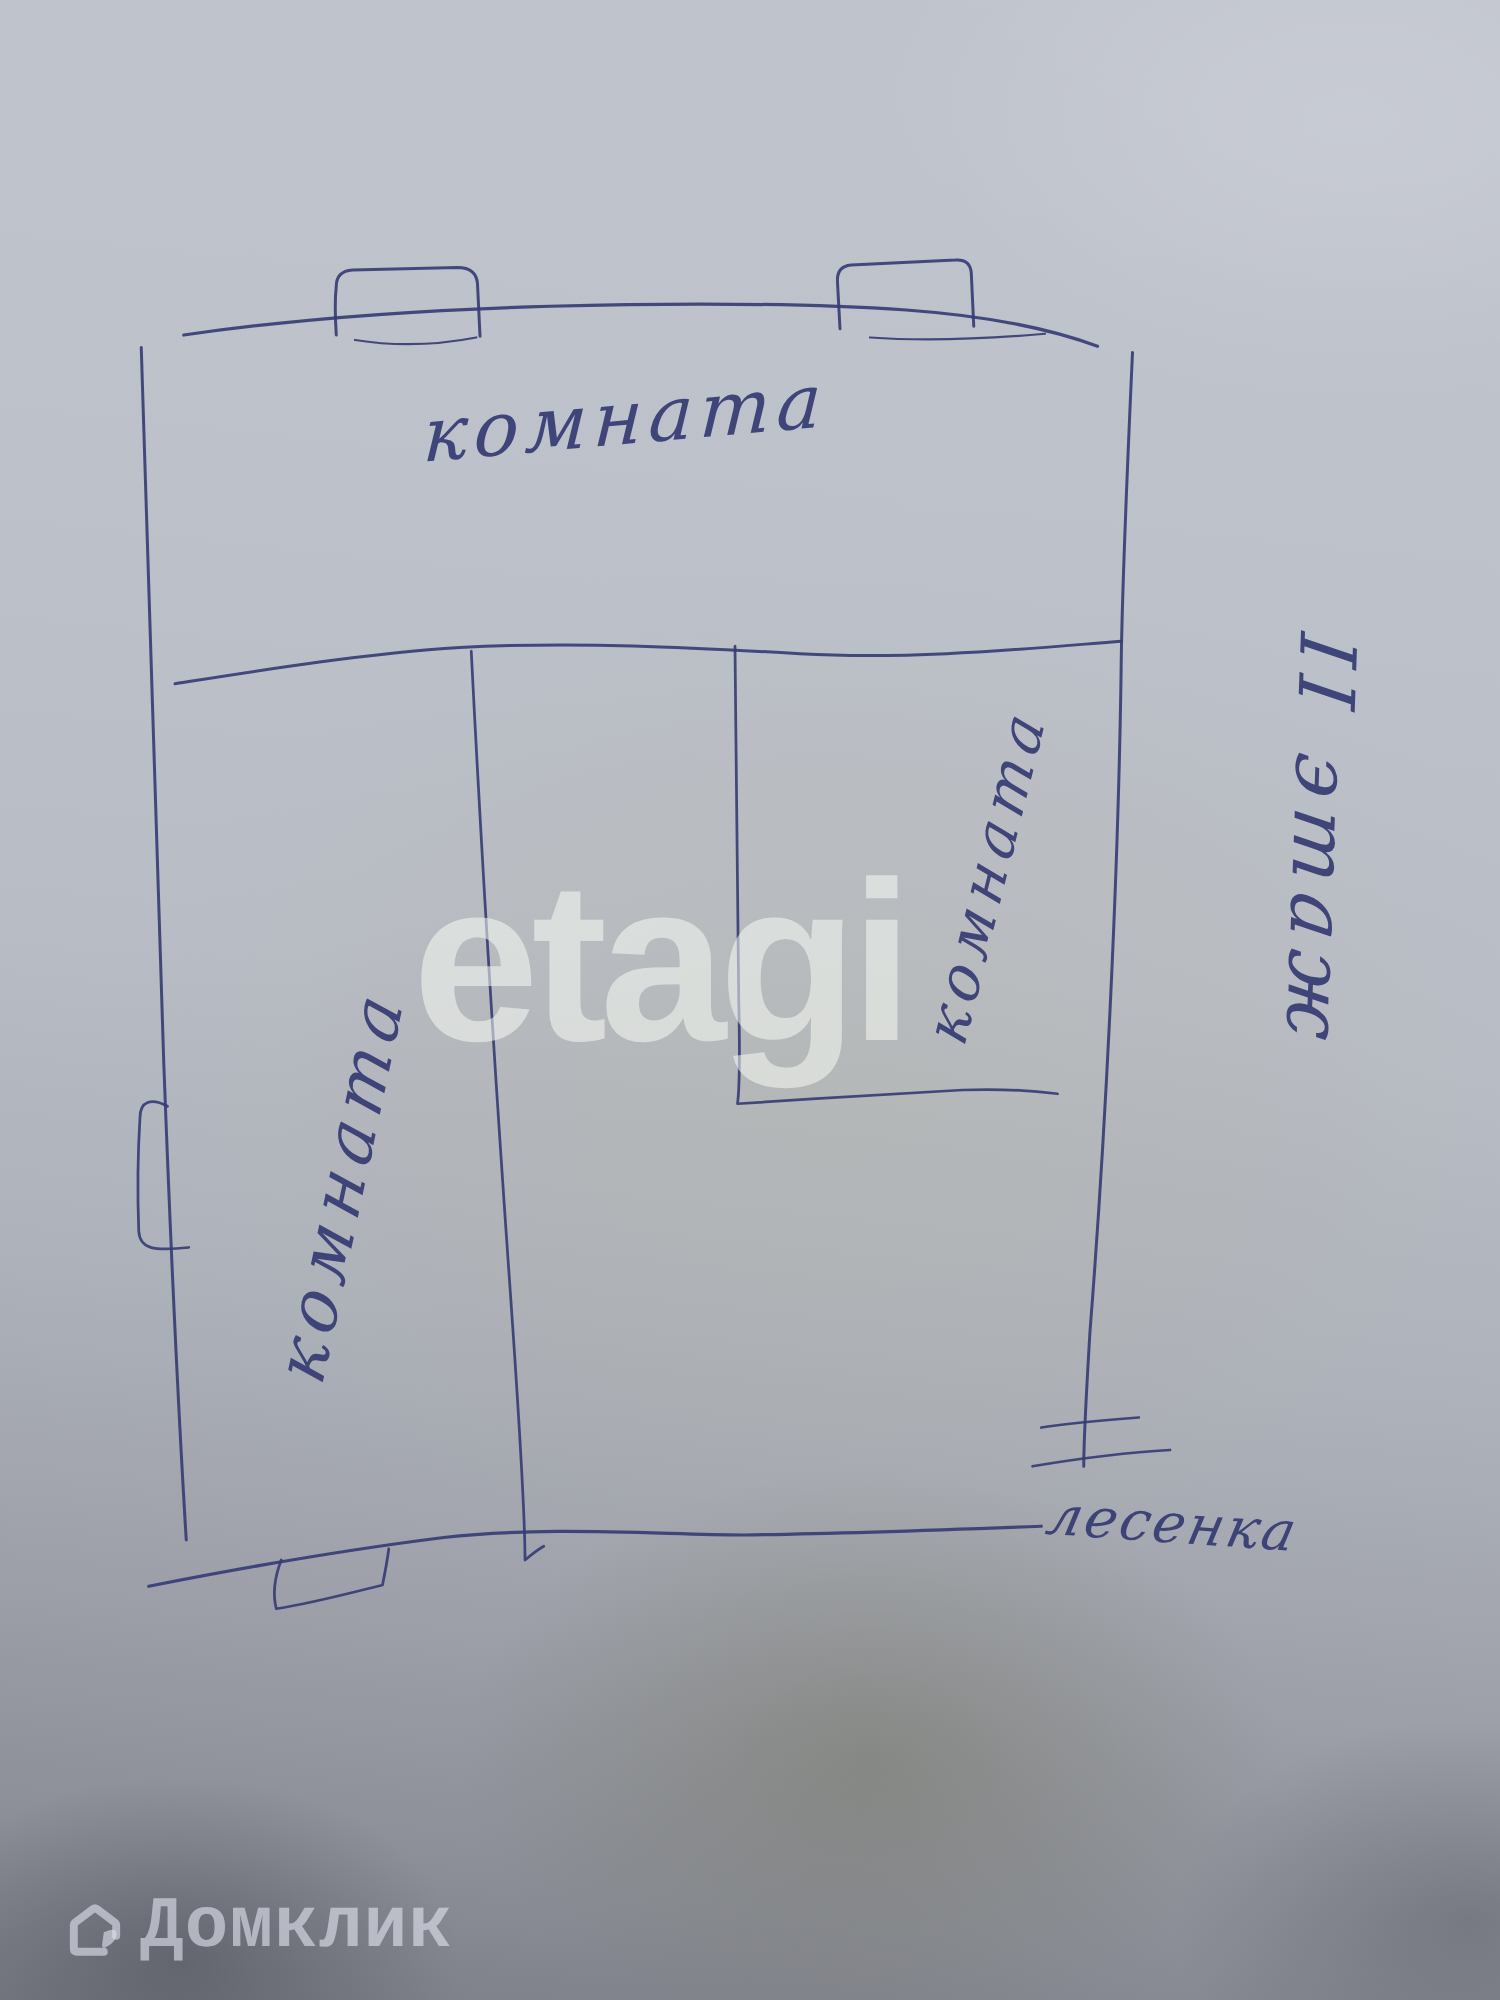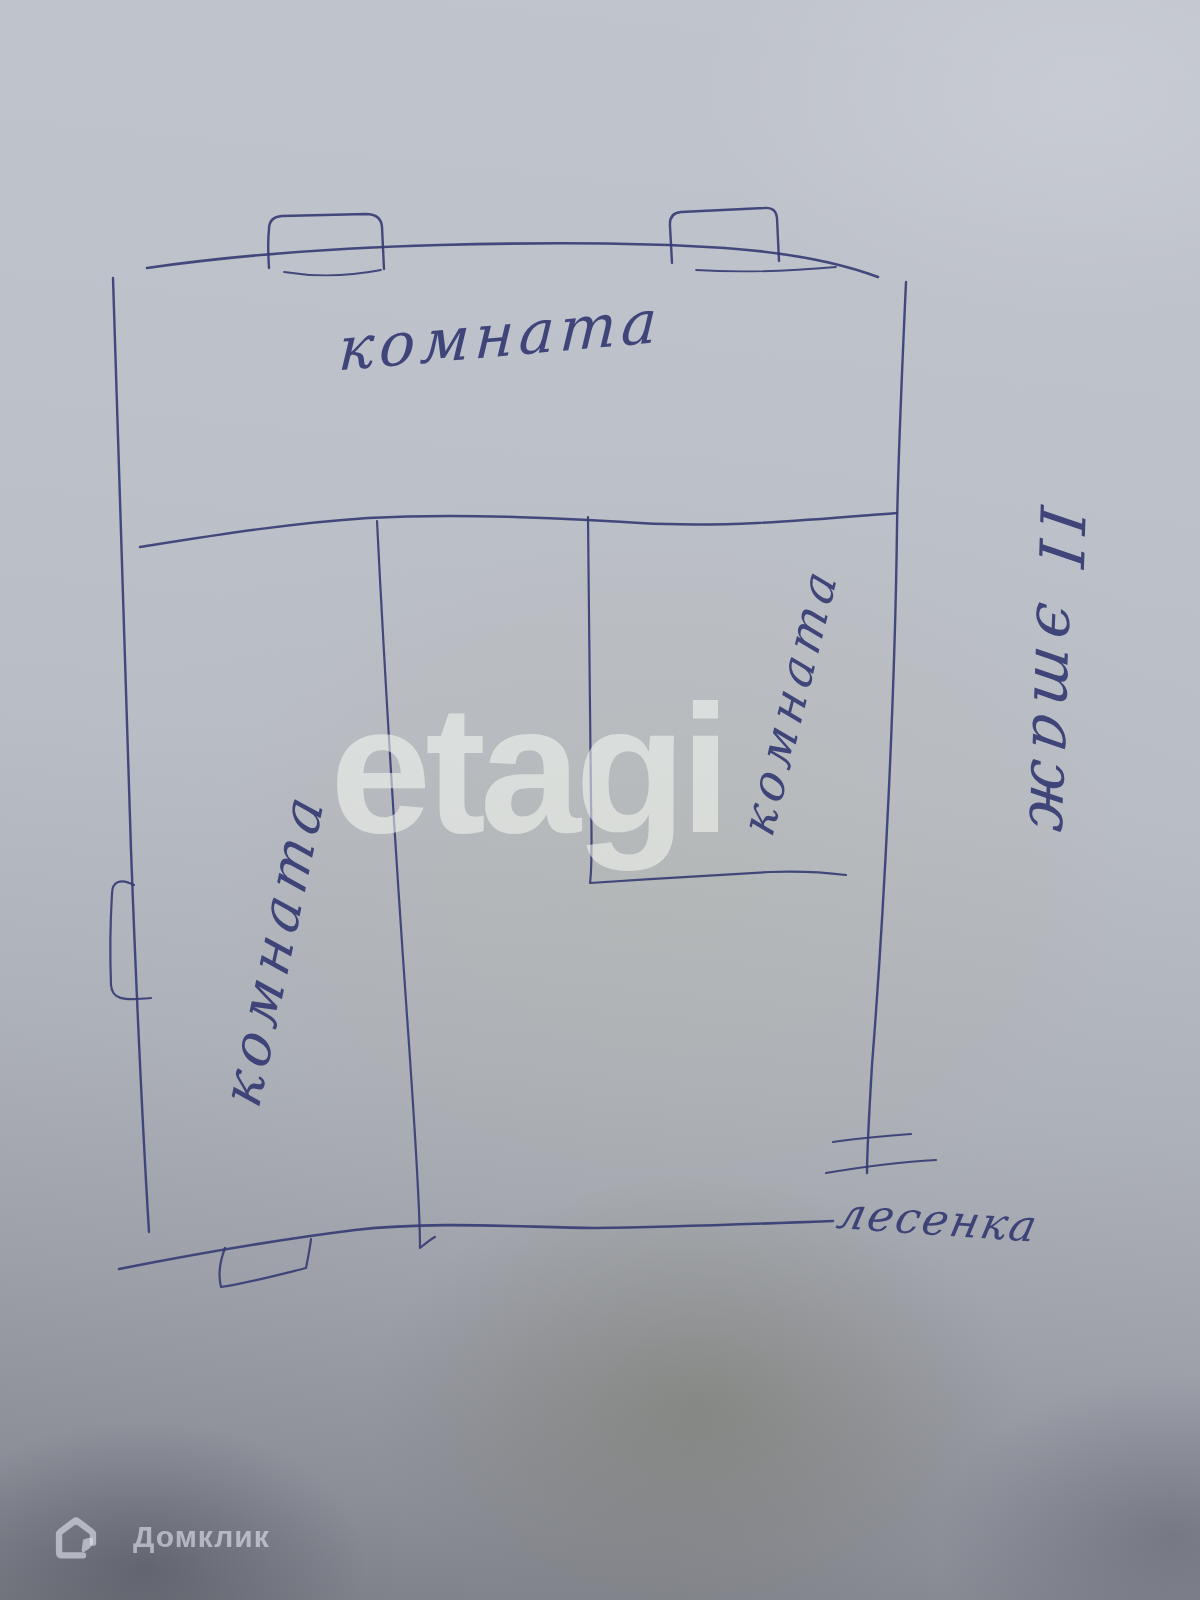--- a/index.html
+++ b/index.html
@@ -32,24 +32,23 @@
     position:absolute;left:330px;top:678px;
     font-family:Liberation Sans, sans-serif;font-weight:bold;
     font-size:182px;letter-spacing:-6px;line-height:1;
     color:rgba(246,249,242,0.55);
   }
   .domclick{
     position:absolute;left:52px;top:1514px;
     display:flex;align-items:center;gap:12px;
   }
   .domclick-text{
-    font-family:Liberation Sans, sans-serif;font-weight:bold;
-    font-size:30px;letter-spacing:1px;line-height:1;
+    font-family:Liberation Mono, monospace;font-weight:bold;
+    font-size:58px;letter-spacing:1px;line-height:1;
     color:rgba(226,229,240,0.60);
-    margin-left:21px;
   }
   .domclick-icon{width:48px;height:46px;}
 </style>
 </head>
 <body>
 
 <div class="photo">
 
   <svg class="sketch" viewBox="0 0 1200 1600">
 

